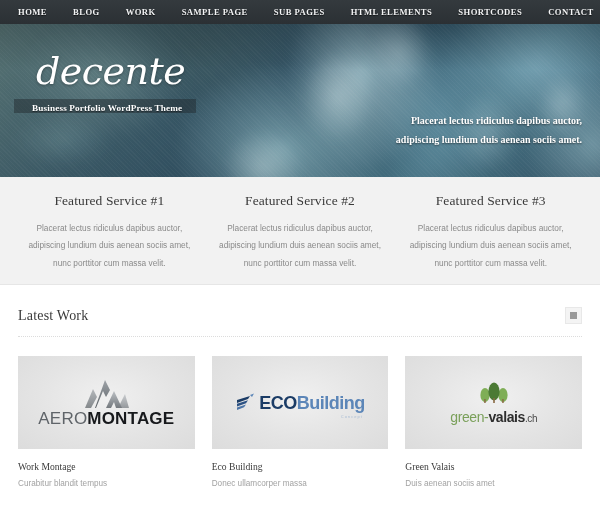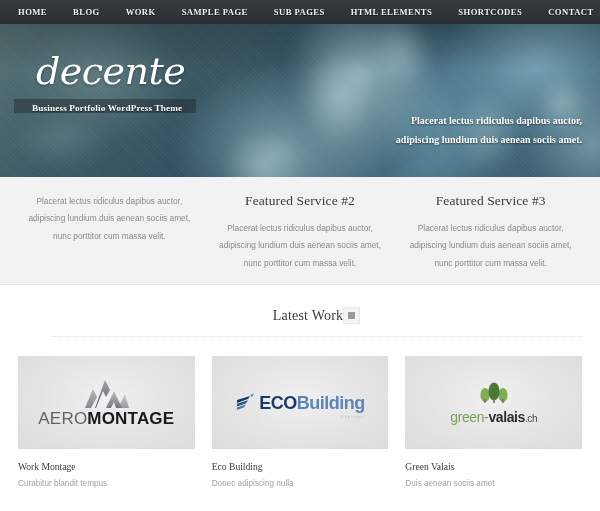--- a/index.html
+++ b/index.html
@@ -184,24 +184,23 @@
   }
 
   
   .work-section {
     background: #ffffff;
     padding: 22px 18px 0 18px;
   }
   .work-head {
     display: flex;
     align-items: center;
-    justify-content: center;
+    justify-content: space-between;
     padding-bottom: 12px;
     border-bottom: 1px dotted #dcdcdc;
-    margin-left: 33px;
   }
   .work-title {
     font-family: "Liberation Serif", serif;
     font-size: 14px;
     font-weight: normal;
     color: #3a3a3a;
     letter-spacing: 0.2px;
   }
   .view-toggle {
     width: 17px;
@@ -335,20 +334,21 @@
 
       <div class="hero-caption">
         <div>Placerat lectus ridiculus dapibus auctor,</div>
         <div>adipiscing lundium duis aenean sociis amet.</div>
       </div>
     </div>
   </div>
 
   <div class="features">
     <div class="feature-col">
+      <h3 class="feature-title">Featured Service #1</h3>
       <p class="feature-text">Placerat lectus ridiculus dapibus auctor, adipiscing lundium duis aenean sociis amet, nunc porttitor cum massa velit.</p>
     </div>
     <div class="feature-col">
       <h3 class="feature-title">Featured Service #2</h3>
       <p class="feature-text">Placerat lectus ridiculus dapibus auctor, adipiscing lundium duis aenean sociis amet, nunc porttitor cum massa velit.</p>
     </div>
     <div class="feature-col">
       <h3 class="feature-title">Featured Service #3</h3>
       <p class="feature-text">Placerat lectus ridiculus dapibus auctor, adipiscing lundium duis aenean sociis amet, nunc porttitor cum massa velit.</p>
     </div>
@@ -402,21 +402,21 @@
               <polygon points="2,15.4 11,12.4 9,15.2 2,18" fill="#4c74a6"></polygon>
               <polygon points="15,3 19,1.6 17,5" fill="#5c86b8"></polygon>
             </svg>
             <div class="eco-word">
               <span class="e1">ECO</span><span class="e2">Building</span>
               <span class="eco-sub">Concept</span>
             </div>
           </div>
         </div>
         <div class="work-name">Eco Building</div>
-        <div class="work-desc">Donec adipiscing nulla</div>
+        <div class="work-desc">Donec ullamcorper massa</div>
       </div>
 
       <div class="work-item">
         <div class="thumb">
           <div class="logo-green">
             <svg width="44" height="22" viewBox="0 0 44 22">
               <ellipse cx="13" cy="13" rx="4.6" ry="7" fill="#7fae56"></ellipse>
               <ellipse cx="31" cy="13" rx="4.6" ry="7" fill="#7fae56"></ellipse>
               <ellipse cx="22" cy="9.5" rx="5.6" ry="9" fill="#4b7a34"></ellipse>
               <rect x="12.2" y="17" width="1.5" height="4" fill="#8a6a45"></rect>

